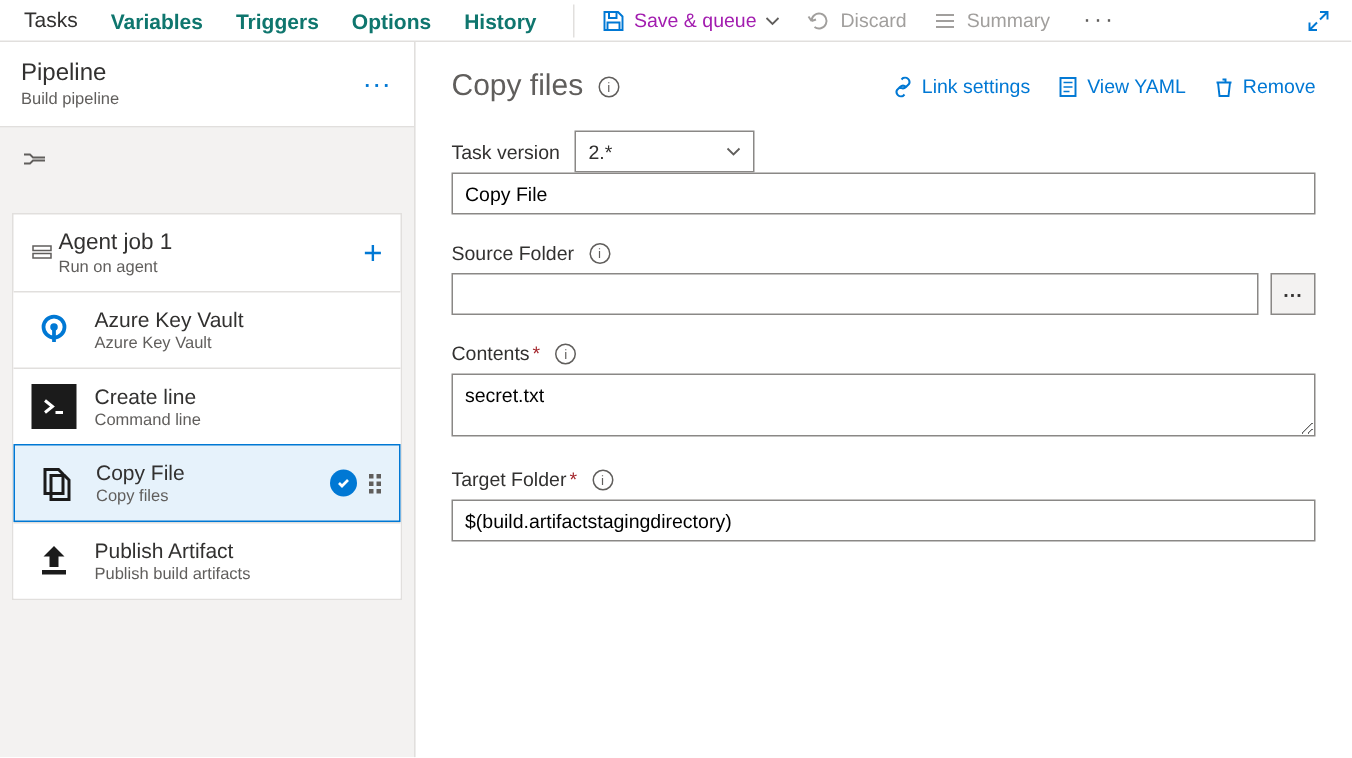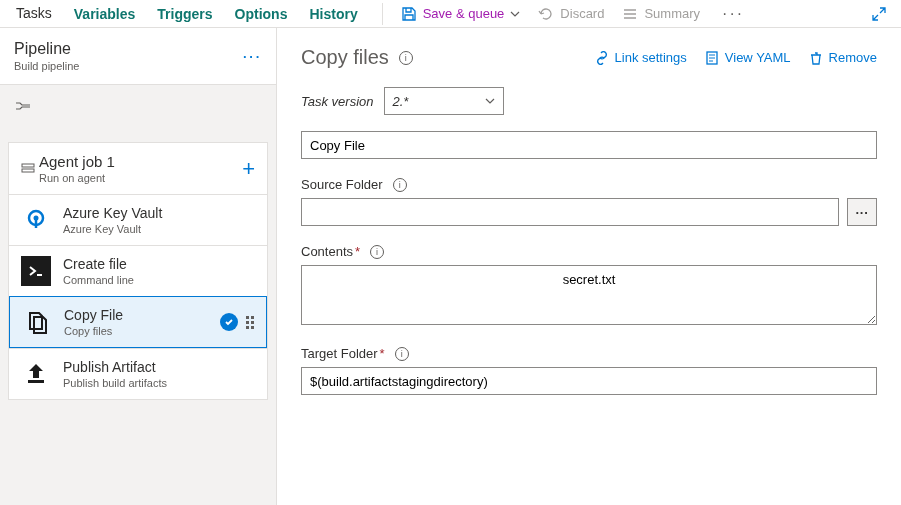--- a/index.html
+++ b/index.html
@@ -44,26 +44,26 @@
 .drag-handle { display:grid; grid-template-columns:3px 3px; grid-auto-rows:3px; gap:2px; }
 .drag-handle span { background:#605e5c; }
 
 
 .pane-header { display:flex; align-items:center; gap:10px; margin-bottom:18px; }
 .pane-title { font-size:20px; color:#605e5c; font-weight:400; }
 .info-circle { width:14px; height:14px; border:1px solid #605e5c; border-radius:50%; display:inline-flex; align-items:center; justify-content:center; font-size:9px; color:#605e5c; cursor:pointer; }
 .pane-links { margin-left:auto; display:flex; gap:18px; }
 .pane-link { display:inline-flex; align-items:center; gap:6px; color:#0078d4; font-size:13px; cursor:pointer; }
 
-.field-row { display:flex; align-items:center; margin-bottom:16px; gap:10px;font-style:italic; }
+.field-row { display:flex; align-items:center; gap:10px; }
 .field-label { font-size:13px; color:#323130; }
 .req { color:#a4262c; margin-left:2px; }
 .select-box { border:1px solid #8a8886; height:28px; display:inline-flex; align-items:center; padding:0 8px; width:120px; justify-content:space-between; cursor:pointer; background:#fff; }
 .text-input { width:100%; border:1px solid #8a8886; height:28px; padding:0 8px; font-size:13px; font-family:inherit; }
-.textarea { width:100%; border:1px solid #8a8886; padding:6px 8px; font-size:13px; font-family:inherit; resize:both; height:60px;text-align:center; }
+.textarea { width:100%; border:1px solid #8a8886; padding:6px 8px; font-size:13px; font-family:inherit; resize:both; height:42px; }
 .input-row { display:flex; gap:8px; }
 .ellipsis-btn { width:32px; height:28px; border:1px solid #8a8886; display:flex; align-items:center; justify-content:center; cursor:pointer; background:#f3f2f1; font-weight:bold; }
 .form-group { margin-bottom:18px; }
 .label-row { display:flex; align-items:center; gap:10px; margin-bottom:6px; }
 svg { display:block; }
 </style>
 </head>
 <body>
 
 <div class="top-tabs">
@@ -150,21 +150,21 @@
         </div>
       </div>
 
       <div class="task-row">
         <span class="task-icon" style="background:#1b1b1b;">
           <svg width="20" height="20" viewBox="0 0 20 20">
               <path stroke="#fff" stroke-width="2" fill="none" d="M4 6l5 4-5 4 M11 14h5"></path>
             </svg>
         </span>
         <div>
-          <div class="task-title">Create file</div>
+          <div class="task-title">Create line</div>
           <div class="task-sub">Command line</div>
         </div>
       </div>
 
       <div class="task-row selected">
         <span class="task-icon">
           <svg width="26" height="26" viewBox="0 0 26 26">
               <path fill="none" stroke="#1b1b1b" stroke-width="2" d="M6 4h9l3 3v13H6z"></path>
               <path fill="none" stroke="#1b1b1b" stroke-width="2" d="M10 8h9l3 3v13H10z"></path>
             </svg>

